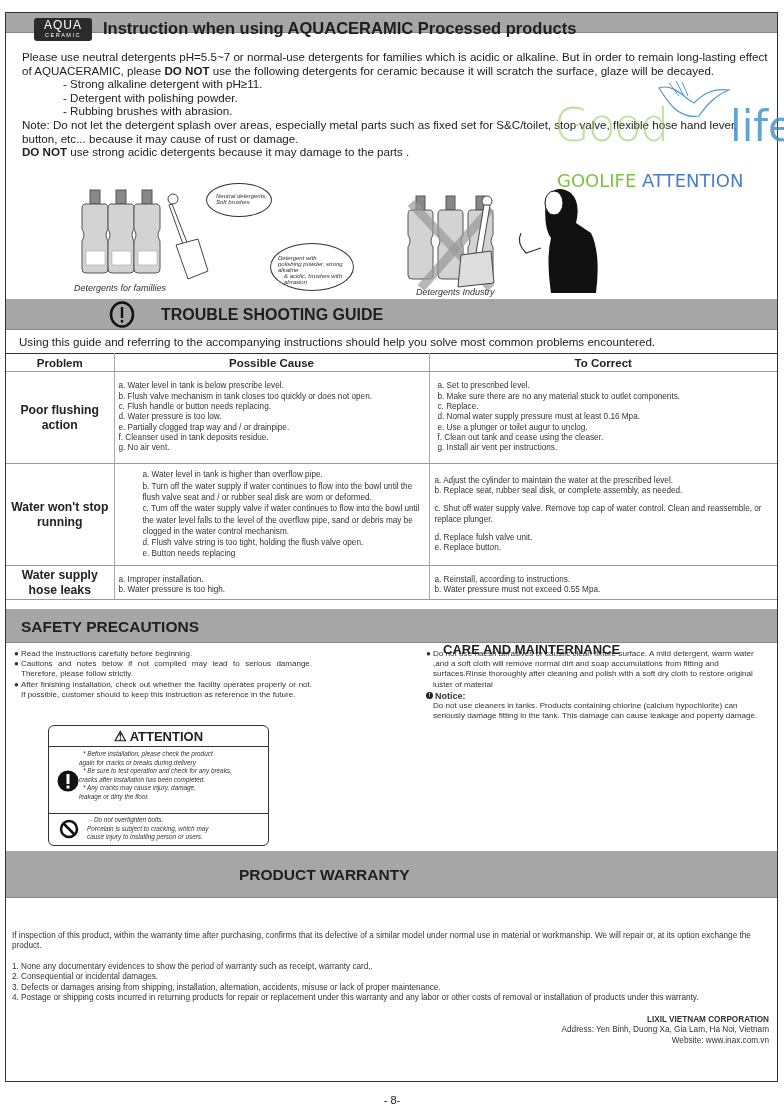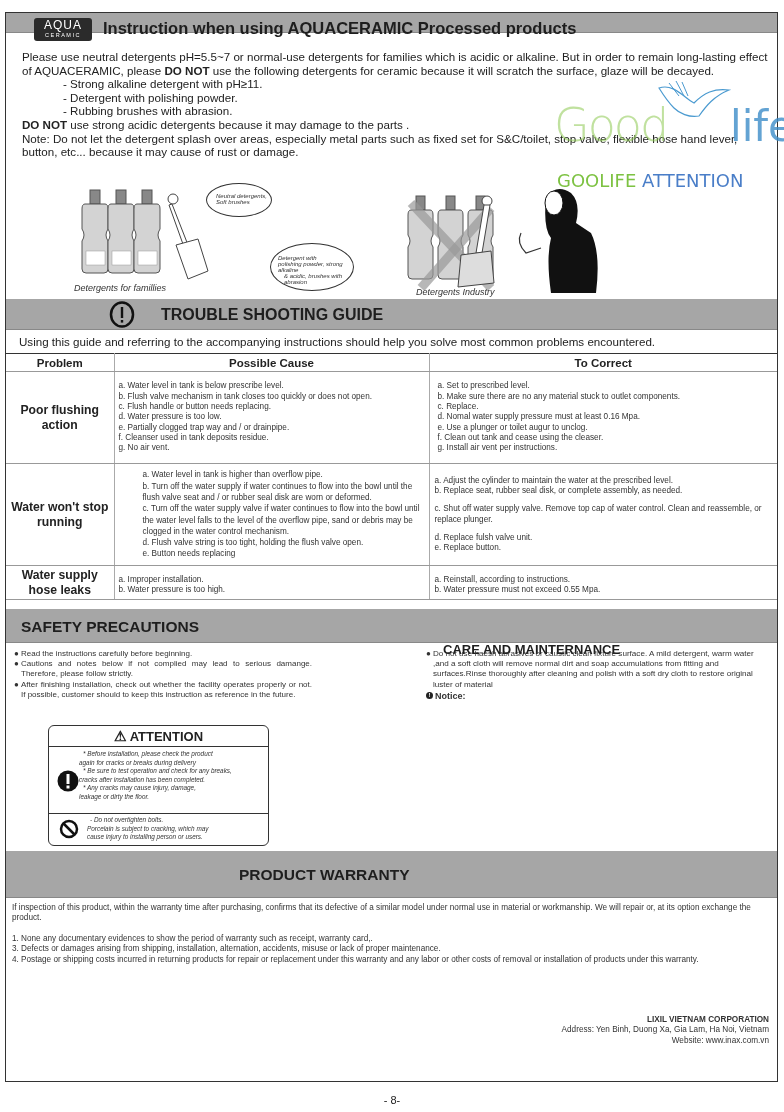--- a/index.html
+++ b/index.html
@@ -55,22 +55,22 @@
       <div class="l2">CERAMIC</div>
     </div>
     <div class="band-title" style="left:97px;top:6px;font-size:16.5px;">Instruction when using AQUACERAMIC Processed products</div>
   </div>
 
   <div class="intro" style="left:16px;top:37px;">
     <div><span>Please use neutral detergents pH=5.5~7 or normal-use detergents for families which is acidic or alkaline. But in order to remain long-lasting effect of AQUACERAMIC, please </span><b>DO NOT</b><span> use the following detergents for ceramic because it will scratch the surface, glaze will be decayed.</span></div>
     <div class="ind">- Strong alkaline detergent with pH≥11.</div>
     <div class="ind">- Detergent with polishing powder.</div>
     <div class="ind">- Rubbing brushes with abrasion.</div>
+    <div style="width:720px;">Note: Do not let the detergent splash over areas, especially metal parts such as fixed set for S&amp;C/toilet, stop valve, flexible hose hand lever, button, etc...  because it may cause of rust or damage.</div>
     <div><b>DO NOT</b><span> use  strong acidic detergents because it may damage to the parts .</span></div>
-    <div style="width:720px;">Note: Do not let the detergent splash over areas, especially metal parts such as fixed set for S&amp;C/toilet, stop valve, flexible hose hand lever, button, etc...  because it may cause of rust or damage.</div>
   </div>
 
   <div class="watermark">
     <svg style="position:absolute;left:100px;top:-20px;" width="80" height="50">
       <path d="M5 10 C20 5 30 20 40 25 C50 15 60 10 75 12 C60 18 52 28 45 38 C35 40 25 35 20 30 C15 25 10 18 5 10 Z" fill="none" stroke="#4a9ad0" stroke-width="1.2"></path>
       <path d="M15 5 L25 18 M22 3 L30 18 M28 4 L34 18" stroke="#4a9ad0" stroke-width="1"></path>
     </svg>
     <div class="wm-good">Good</div>
     <div class="wm-life">life</div>
     <div class="wm-sub"><span class="g">GOOLIFE</span> <span class="f">ATTENTION</span></div>
@@ -255,30 +255,32 @@
 
   <div class="care-text" style="left:420px;top:636px;">
     <div class="bul">
         <span class="dot">●</span>
         <span>Do not use haesh abrasives or caustic clean fixture surface. A mild detergent, warm water ,and a soft cloth will remove normal dirt and soap accumulations from fitting and surfaces.Rinse thoroughly after cleaning and polish with a soft dry cloth to restore original luster of material</span>
       </div>
     <div style="display:flex;align-items:center;margin-top:1px;">
       <span style="display:inline-block;width:7px;height:7px;border-radius:50%;background:#222;color:#fff;font-size:6px;line-height:7px;text-align:center;margin-right:2px;font-weight:bold;">!</span>
       <b style="font-size:9px;">Notice:</b>
     </div>
+    <div style="padding-left:7px;">Do not use cleaners in tanks. Products containing chlorine (calcium hypochlorite) can seriously damage fitting in the tank. This damage can cause leakage and poperty damage.</div>
   </div>
 
   <div class="band" style="top:838px;height:47px;">
     <div class="band-title" style="left:233px;top:15px;font-size:15.5px;">PRODUCT WARRANTY</div>
   </div>
 
-  <div class="pw-text" style="left:6px;top:890px;">
+  <div class="pw-text" style="left:6px;top:918px;">
     <div>If inspection of this product, within the warranty time after purchasing, confirms that its defective of a similar model under normal use in material or workmanship. We will repair or, at its option exchange the product.</div>
     <div style="height:10px;"></div>
     <div>1. None any documentary evidences to show the period of warranty such as receipt, warranty card,.</div>
+    <div>2. Consequential or incidental damages.</div>
     <div>3. Defects or damages arising from shipping, installation, alternation, accidents, misuse or lack of proper maintenance.</div>
     <div>4. Postage or shipping costs incurred in returning products for repair or replacement under this warranty and any labor or other costs of removal or installation of products under this warranty.</div>
   </div>
 
   <div class="corp" style="right:8px;top:1002px;">
     <div style="font-weight:bold;">LIXIL VIETNAM CORPORATION</div>
     <div>Address: Yen Binh, Duong Xa, Gia Lam, Ha Noi, Vietnam</div>
     <div>Website: www.inax.com.vn</div>
   </div>
 </div>

